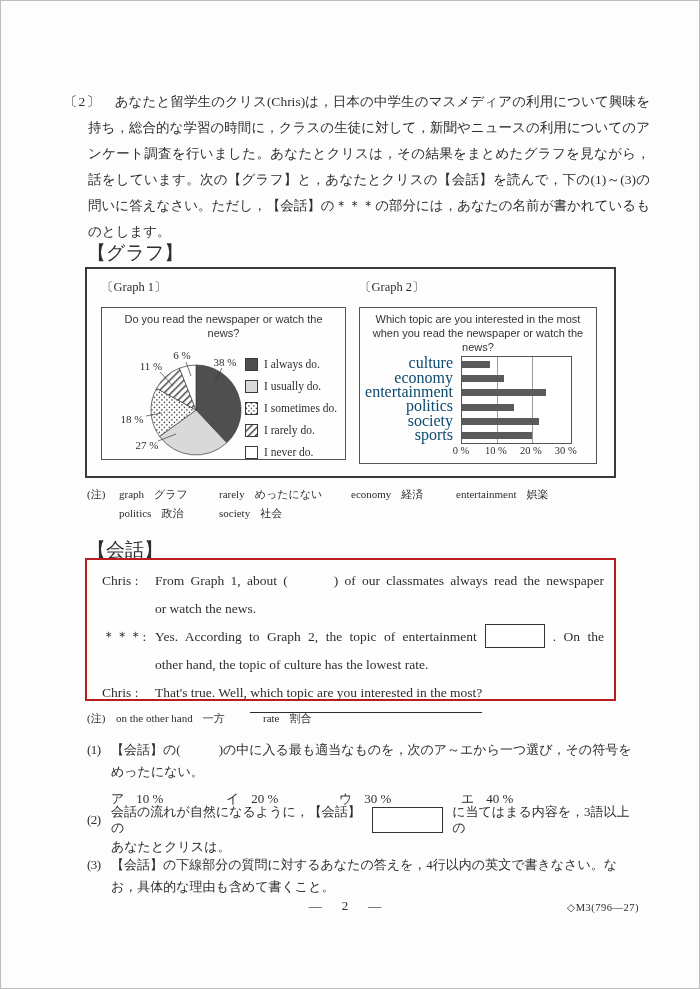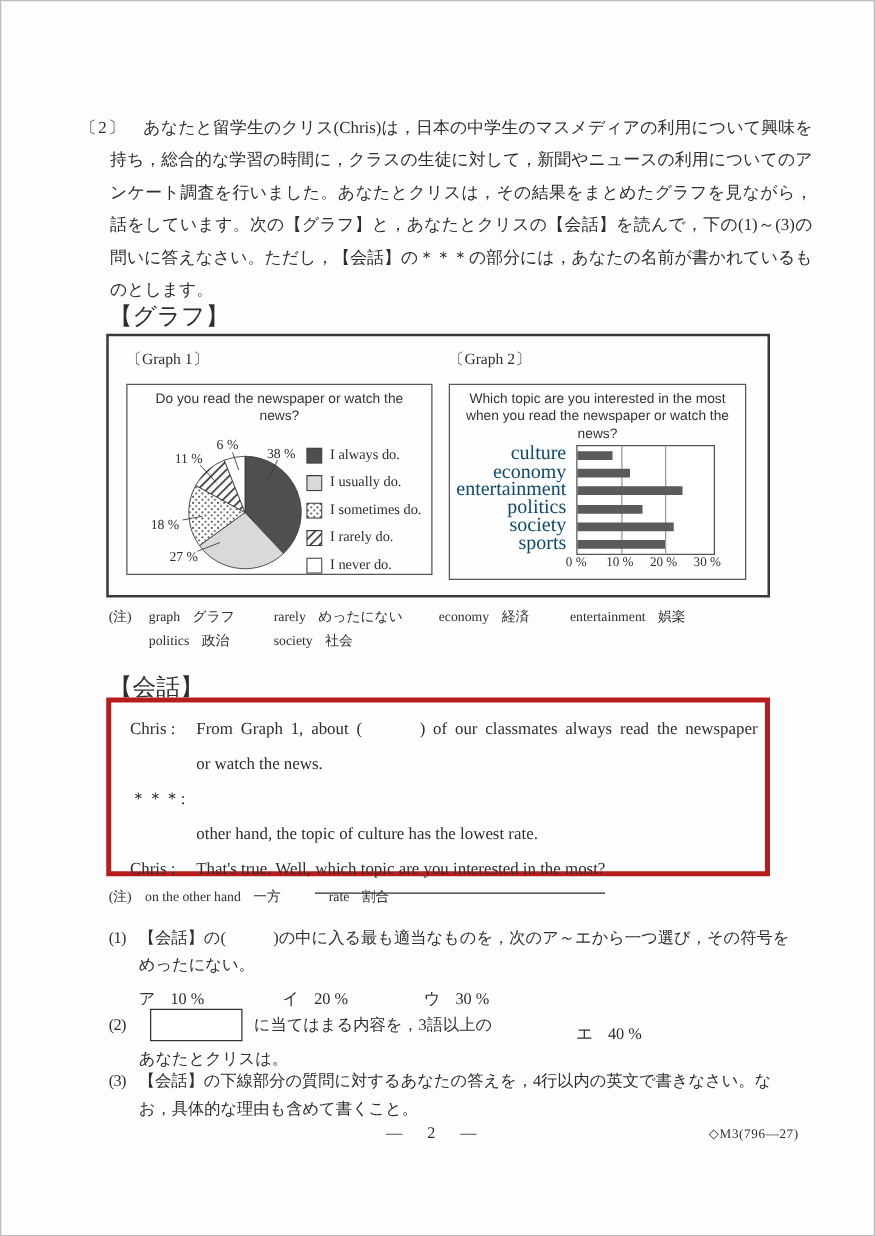--- a/index.html
+++ b/index.html
@@ -34,21 +34,21 @@
   .bar{position:absolute;height:7px;background:#5b5b5b;}
   #bar-ticks{position:absolute;left:101px;top:137px;width:120px;height:14px;}
   .tick-label{position:absolute;transform:translateX(-50%);font-size:10.5px;white-space:nowrap;color:#2e2e2e;}
   
   .notes{font-size:11px;line-height:19px;}
   .notes .nrow{position:relative;height:19px;}
   .notes .nlabel{position:absolute;left:0;}
   .notes .nitem{position:absolute;white-space:nowrap;}
   .notes .en{margin-right:10px;}
   
-  .dialog-box{left:84px;top:557px;width:531px;height:143px;border:4px solid #b91c1c;box-sizing:border-box;
+  .dialog-box{left:84px;top:557px;width:531px;height:143px;border:2px solid #b91c1c;box-sizing:border-box;
               background:#fefefe;padding-top:7px;}
   .drow{display:flex;height:28px;line-height:28px;font-size:13.5px;}
   .dspeaker{flex:0 0 68px;padding-left:15px;box-sizing:border-box;white-space:nowrap;}
   .dtext{flex:0 0 449px;white-space:nowrap;}
   .jline{text-align:justify;text-align-last:justify;white-space:normal;}
   .blank-space{display:inline-block;width:46px;}
   .ans-box{display:inline-block;width:58px;height:22px;border:1.5px solid #333;vertical-align:middle;
            margin:0 8px 3px 8px;background:#fff;}
   .ul{border-bottom:1.2px solid #2e2e2e;padding-bottom:12px;}
   
@@ -196,20 +196,21 @@
     <div class="drow">
       <div class="dspeaker">Chris :</div>
       <div class="dtext jline"><span>From Graph 1, about (</span><span class="blank-space"></span><span>) of our classmates always read the newspaper</span></div>
     </div>
     <div class="drow">
       <div class="dspeaker"></div>
       <div class="dtext">or watch the news.</div>
     </div>
     <div class="drow">
       <div class="dspeaker">＊＊＊:</div>
+      <div class="dtext jline"><span>Yes.  According to Graph 2, the topic of entertainment</span><span class="ans-box"></span><span>.  On the</span></div>
     </div>
     <div class="drow">
       <div class="dspeaker"></div>
       <div class="dtext">other hand, the topic of culture has the lowest rate.</div>
     </div>
     <div class="drow">
       <div class="dspeaker">Chris :</div>
       <div class="dtext"><span>That's true.  Well, </span><span class="ul">which topic are you interested in the most?</span></div>
     </div>
   </div>
@@ -225,27 +226,28 @@
   <div class="abs question" style="left:86px;top:741px;">
     <div class="qline">
       <span class="qnum">(1)</span>
       <span><span>【会話】の(</span><span class="blank-space" style="width:38px;"></span><span>)の中に入る最も適当なものを，次のア～エから一つ選び，その符号を</span></span>
     </div>
     <div class="qindent qline2">めったにない。</div>
     <div class="qopts">
       <span class="qopt" style="left:24px;"><span class="kana">ア</span><span>10 %</span></span>
       <span class="qopt" style="left:139px;"><span class="kana">イ</span><span>20 %</span></span>
       <span class="qopt" style="left:252px;"><span class="kana">ウ</span><span>30 %</span></span>
-      <span class="qopt" style="left:374px;margin-top:28px;"><span class="kana">エ</span><span>40 %</span></span>
+      <span class="qopt" style="left:374px;"><span class="kana">エ</span><span>40 %</span></span>
     </div>
   </div>
 
   <div class="abs question" style="left:86px;top:804px;">
     <div class="q2line1">
       <span class="qnum">(2)</span>
+      <span>会話の流れが自然になるように，【会話】の</span>
       <span class="q2box"></span>
       <span>に当てはまる内容を，3語以上の</span>
     </div>
     <div class="qindent" style="margin-top:4px;">あなたとクリスは。</div>
   </div>
 
   <div class="abs question" style="left:86px;top:856px;">
     <div class="qline">
       <span class="qnum">(3)</span>
       <span>【会話】の下線部分の質問に対するあなたの答えを，4行以内の英文で書きなさい。な</span>

